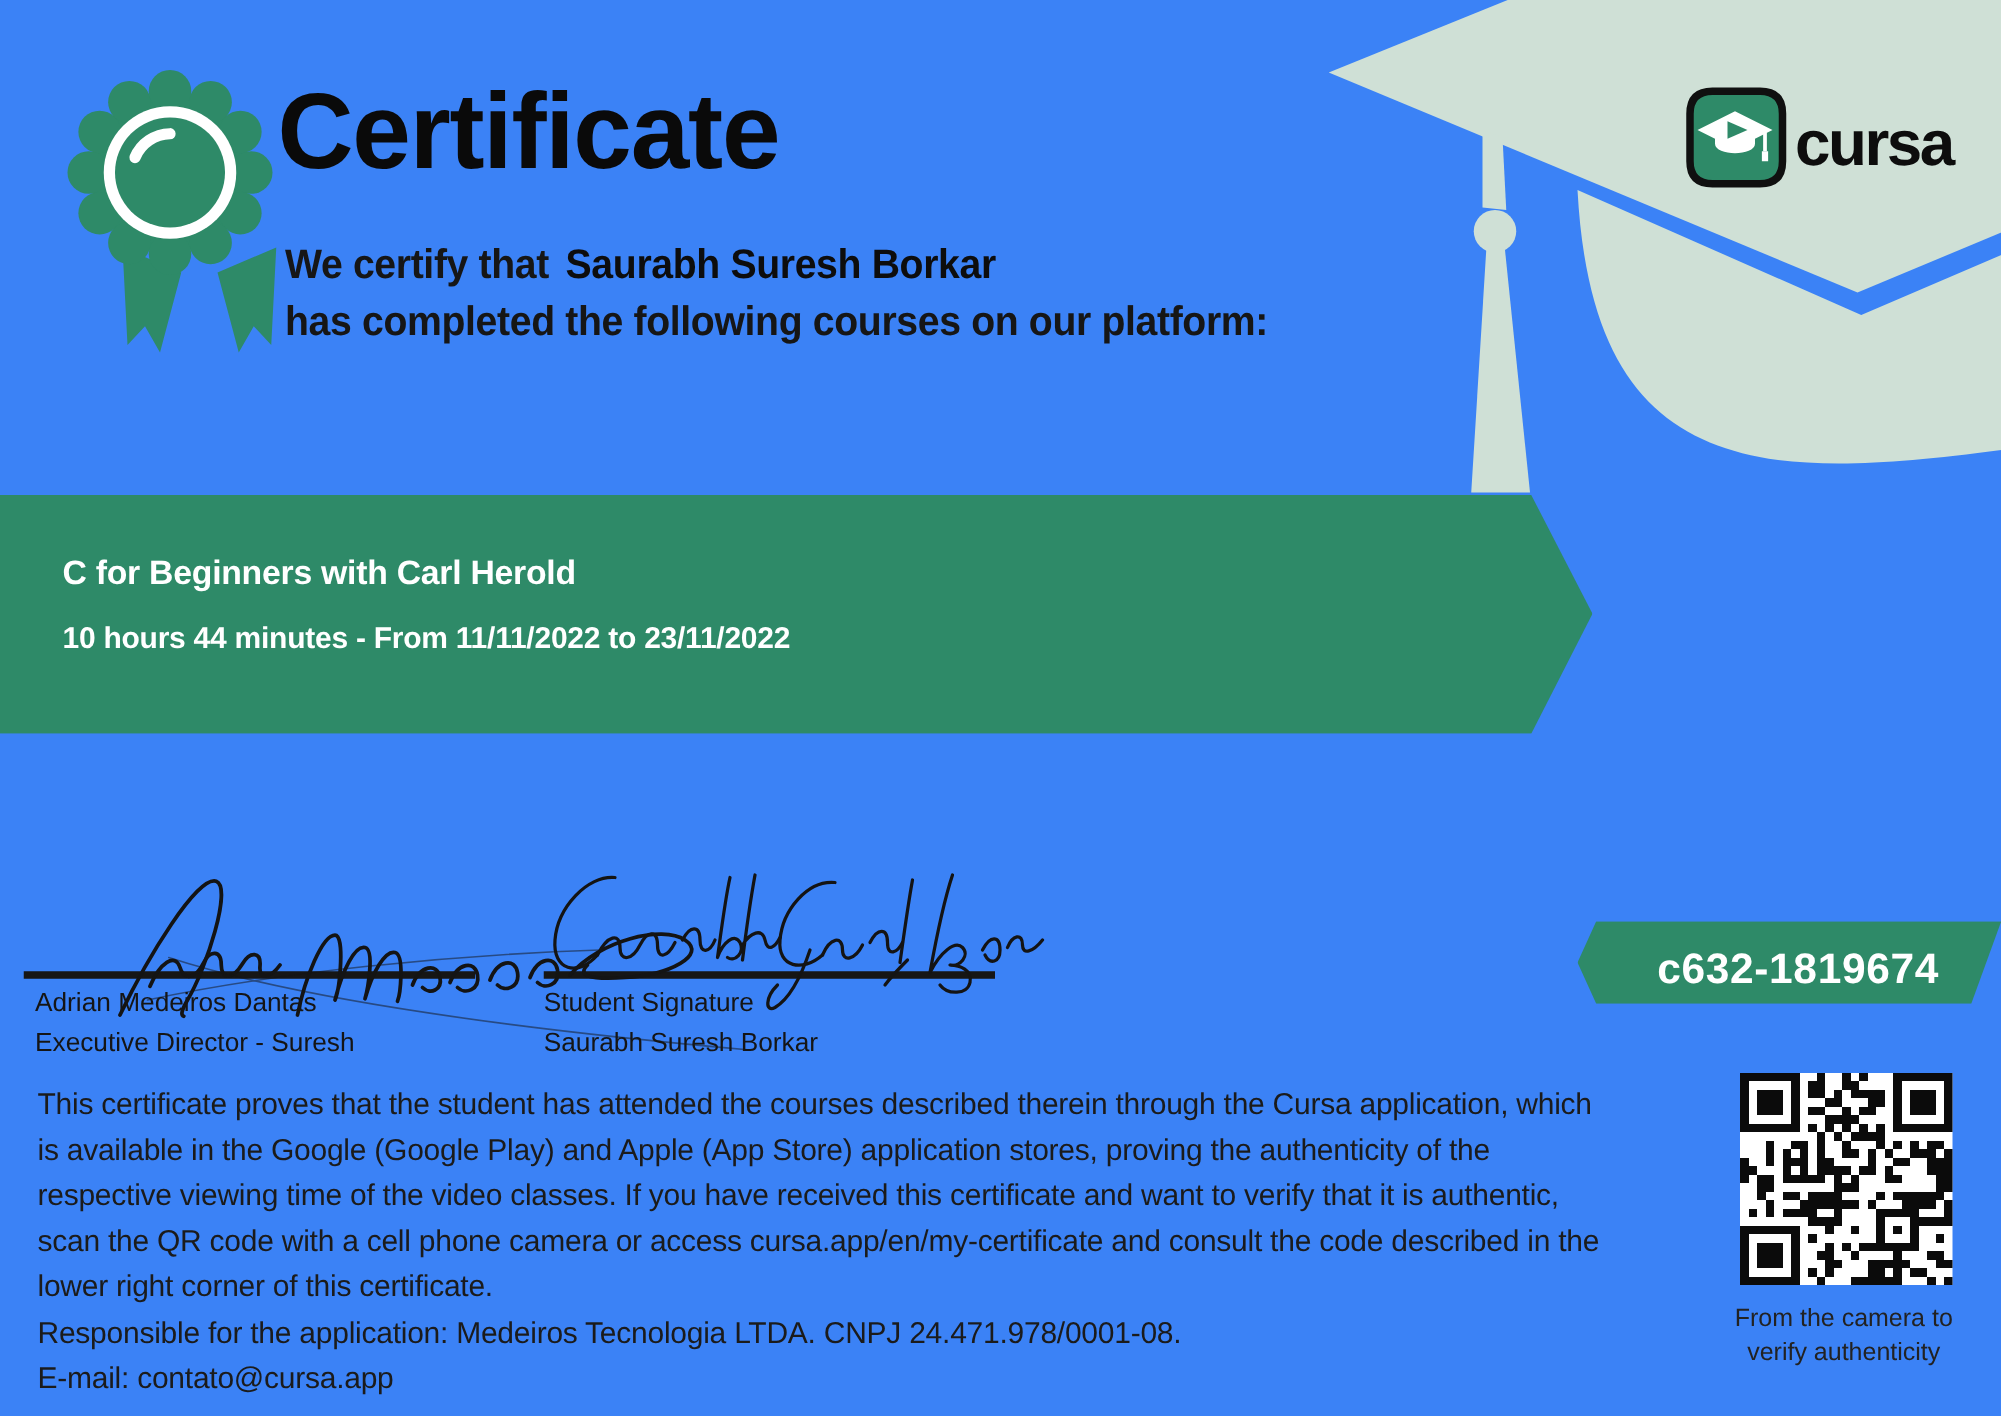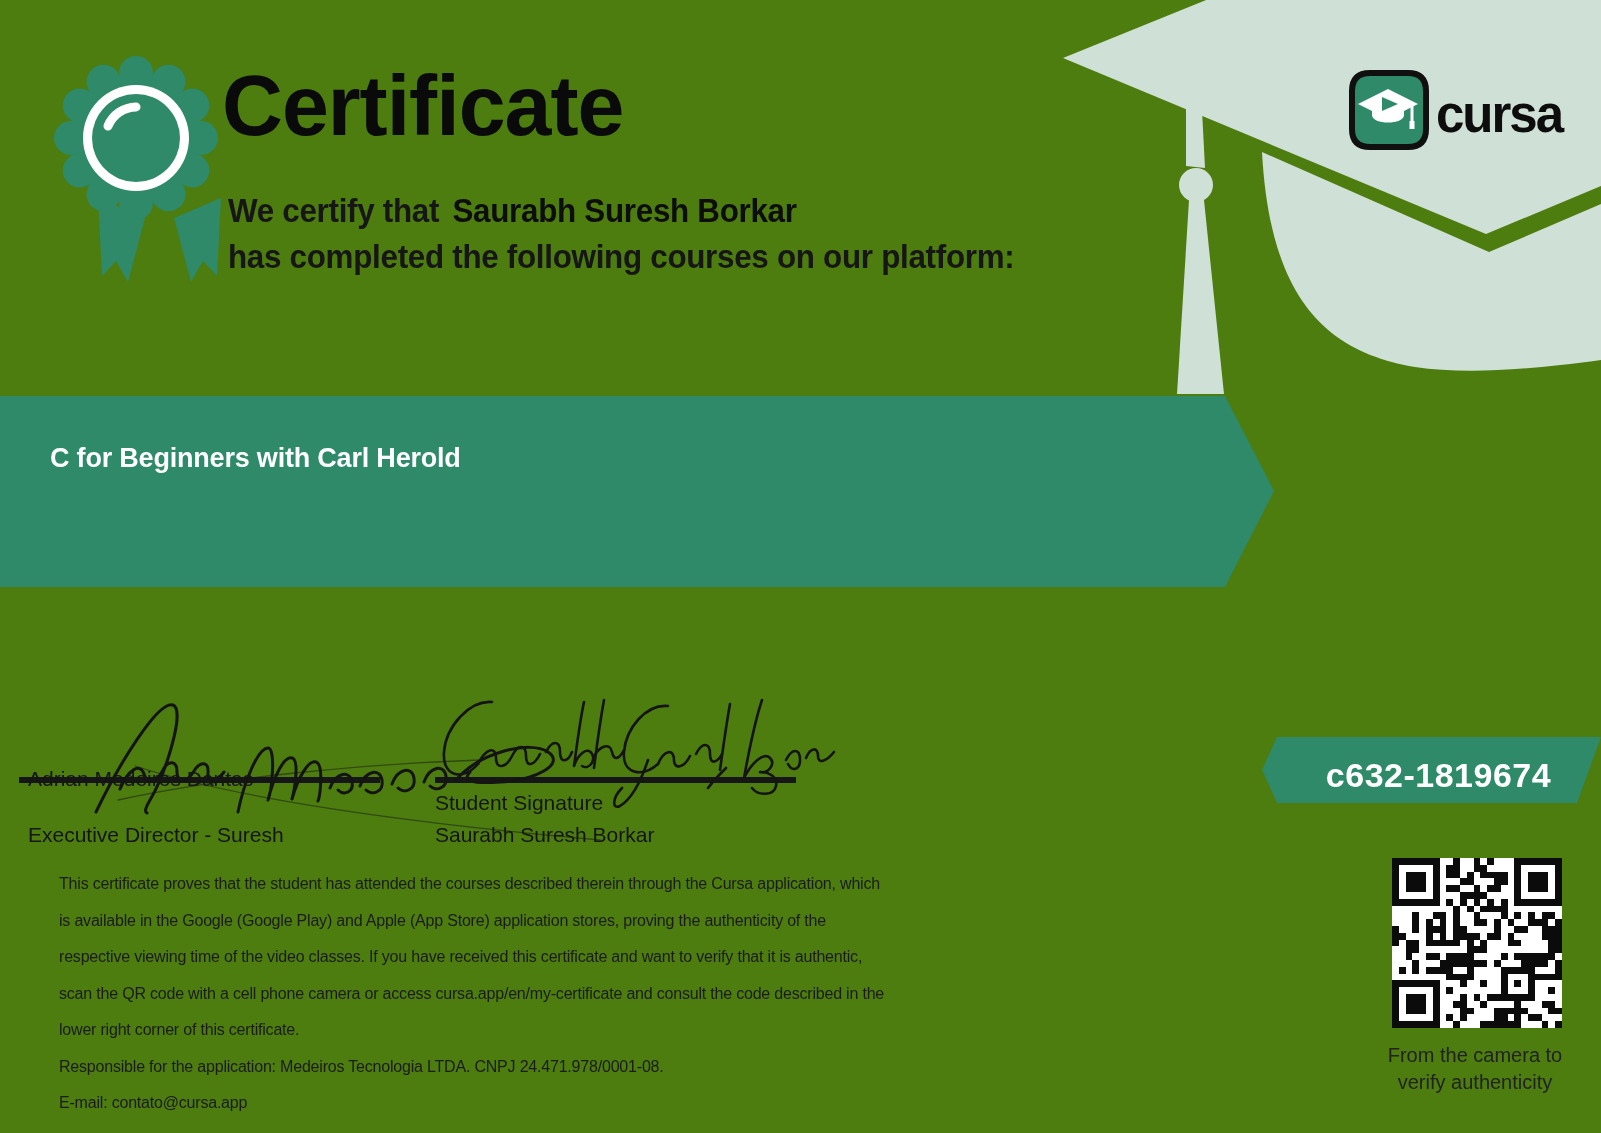--- a/index.html
+++ b/index.html
@@ -1,17 +1,17 @@
 <!DOCTYPE html>
 <html><head>
 <meta charset="utf-8">
 <style>
   html,body{margin:0;padding:0;background:#ffffff;}
   .certificate{
-    position:relative;width:1601px;height:1133px;background:#4d7c0f;
+    position:relative;width:1601px;height:1133px;background:#3b82f6;
     overflow:hidden;font-family:"Liberation Sans",sans-serif;color:#111;
   }
   svg{display:block;}
   .abs{position:absolute;}
 
   
   #cap-bg{position:absolute;left:0;top:0;width:1601px;height:1133px;pointer-events:none;}
 
   
   .title{
@@ -33,43 +33,43 @@
     color:#fff;
   }
   .banner-title{position:absolute;left:50px;top:443px;font-size:27px;font-weight:700;color:#fff;letter-spacing:-.2px;}
   .banner-sub{position:absolute;left:50px;top:497px;font-size:24px;font-weight:700;color:#fff;letter-spacing:-.2px;}
 
   
   .sig-line{position:absolute;top:777px;height:6px;background:#161616;width:361px;}
   #line-director{left:19px;}
   #line-student{left:435px;}
   .sig-label{position:absolute;font-size:21px;color:#151515;white-space:nowrap;}
-  #director-name{left:28px;top:767px;}
+  #director-name{left:28px;top:791px;}
   #director-role{left:28px;top:823px;}
   #student-label{left:435px;top:791px;}
   #student-name{left:435px;top:823px;}
   #sig-svg{position:absolute;left:0;top:660px;width:900px;height:220px;}
 
   
   .code-ribbon{
     position:absolute;left:1262px;top:737px;width:339px;height:76px;background:#2E8A68;
     clip-path:polygon(15px 0,339px 0,315px 66px,15px 66px,0 33px);
     display:flex;align-items:center;justify-content:center;
   }
   .code-ribbon span{color:#fff;font-size:34px;font-weight:700;letter-spacing:.5px;padding-left:14px;}
 
   
   #qr{position:absolute;left:1392px;top:858px;width:170px;height:170px;}
   .qr-caption{position:absolute;left:1345px;top:1042px;width:260px;text-align:center;
     font-size:20px;line-height:27px;color:#222;}
 
   
   .body-text{
-    position:absolute;left:30px;top:866px;width:1330px;font-size:16px;line-height:36.5px;
-    color:#1b1b1b;letter-spacing:-.2px;white-space:pre-line;margin-left:29px;
+    position:absolute;left:30px;top:866px;width:1330px;font-size:24px;line-height:36.5px;
+    color:#1b1b1b;letter-spacing:-.2px;white-space:pre-line;
   }
 </style>
 </head>
 <body>
 
 <div class="certificate">
 
   <svg id="cap-bg" viewBox="0 0 1601 1133" xmlns="http://www.w3.org/2000/svg" aria-hidden="true">
     <g fill="#CFE0D6">
 
@@ -127,20 +127,21 @@
       <polygon points="34,28 50,35 34,42" fill="#2E8A68"></polygon>
       <path d="M 24 41 L 24 46 C 24 56 56 56 56 46 L 56 41 L 40 49 Z" fill="#ffffff"></path>
       <line x1="64" y1="37" x2="64" y2="52" stroke="#ffffff" stroke-width="3"></line>
       <rect x="61.5" y="52" width="5" height="8" fill="#ffffff"></rect>
     </svg>
     <span class="logo-word">cursa</span>
   </div>
 
   <div class="banner"></div>
   <div class="banner-title">C for Beginners with Carl Herold</div>
+  <div class="banner-sub">10 hours 44 minutes - From 11/11/2022 to 23/11/2022</div>
 
   <div class="sig-line" id="line-director"></div>
   <div class="sig-line" id="line-student"></div>
 
   <svg id="sig-svg" viewBox="0 0 900 220" xmlns="http://www.w3.org/2000/svg">
     <g fill="none" stroke="#141414" stroke-linecap="round" stroke-linejoin="round">
 
       <g stroke-width="3">
         <path d="M 96 152 C 118 106 158 40 173 45 C 186 50 165 115 150 140 C 146 147 144 152 147 153"></path>
         <path d="M 120 129 C 128 110 140 102 144 114 C 147 124 156 124 163 110 C 168 100 177 100 177 112

